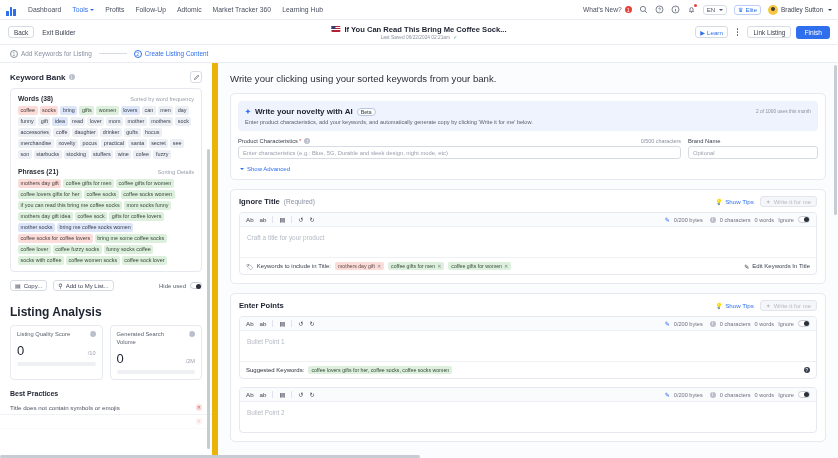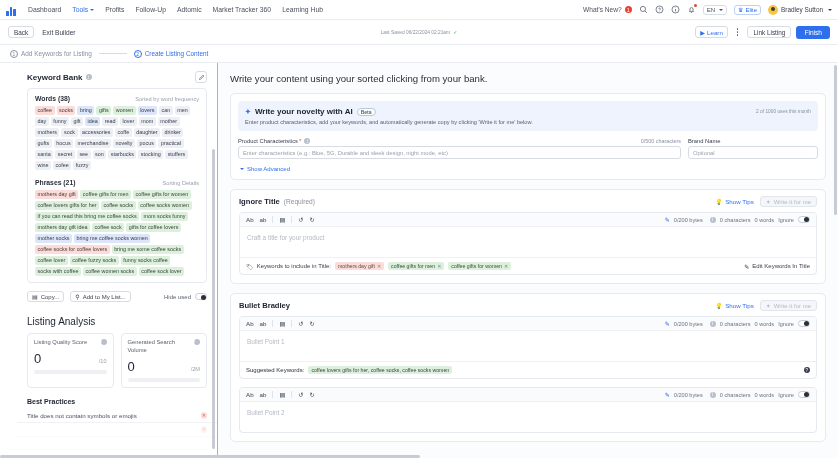--- a/index.html
+++ b/index.html
@@ -66,42 +66,42 @@
      border-bottom:1px solid #e9ecf1; background:#fff; flex:0 0 18px;}
   .step{ display:flex;align-items:center;gap:3px;font-size:6.4px;color:#8a90a0; cursor:pointer;}
   .step.active{ color:#2f6fed; }
   .step .num{ width:8px;height:8px;border-radius:50%;border:1px solid currentColor;display:flex;align-items:center;justify-content:center;font-size:5px;}
   .stepline{ width:28px;height:1px;background:#d7dce4; }
 
   
   .body{ flex:1; display:flex; min-height:0; }
 
   
-  .sidebar{ width:218px; flex:0 0 218px; border-right:1px solid #eab308; background:#fff; overflow:hidden; position:relative;padding-left:17px;}
+  .sidebar{ width:218px; flex:0 0 218px; border-right:6px solid #eab308; background:#fff; overflow:hidden; position:relative;}
   .sb-head{ display:flex;align-items:center; padding:8px 10px 5px; }
   .sb-title{ font-size:8px;font-weight:bold;color:#1d2230; }
   .info-i{ width:6px;height:6px;border-radius:50%;background:#b9bfcb;color:#fff;font-size:4.6px;display:inline-flex;align-items:center;justify-content:center;margin-left:3px;}
   .pencil-btn{ margin-left:auto;width:12px;height:12px;border:1px solid #d7dce4;border-radius:3px;display:flex;align-items:center;justify-content:center;cursor:pointer;}
   .card{ margin:0 10px; border:1px solid #e6e9ef; border-radius:4px; padding:6px 7px; }
   .card-row{ display:flex;align-items:baseline; }
   .card-label{ font-size:6.8px;font-weight:bold;color:#2b2f38; }
   .card-meta{ margin-left:auto;font-size:5.6px;color:#9aa0ad; cursor:pointer;}
   .chips{ display:flex;flex-wrap:wrap; gap:2px 2px; margin-top:4px; }
   .chip{ font-size:5.4px; padding:1px 2.5px; border-radius:2px; white-space:nowrap; line-height:1.3; cursor:pointer;}
   .chip.red{ background:#fbdcd9; color:#4a3c3a;}
   .chip.green{ background:#ddf0dd; color:#39463a;}
   .chip.blue{ background:#dde6f8; color:#384256;}
   .chip.gray{ background:#eceff3; color:#3b4050;}
   .phr{ margin-top:9px; }
   .sb-tools{ display:flex;align-items:center;gap:6px; padding:8px 10px 0; }
   .tool-btn{ border:1px solid #d7dce4;border-radius:3px;height:11px;padding:0 4px;display:flex;align-items:center;gap:3px;font-size:6px;color:#3b4050;background:#fff;cursor:pointer;}
   .hide-used{ margin-left:auto; display:flex;align-items:center;gap:4px;font-size:6px;color:#5b616e;}
   .toggle{ width:12px;height:7px;border-radius:4px;background:#fff;border:1px solid #c7ccd6;position:relative;cursor:pointer;}
   .toggle::after{content:"";position:absolute;right:0.5px;top:0.4px;width:5px;height:5px;border-radius:50%;background:#2b2f38;}
-  .sb-sec-title{ font-size:10px;font-weight:normal;color:#1d2230;padding:14px 10px 6px; }
+  .sb-sec-title{ font-size:12px;font-weight:bold;color:#1d2230;padding:14px 10px 6px; }
   .stat-row{ display:flex;gap:7px; padding:0 10px; }
   .stat{ flex:1; border:1px solid #e6e9ef;border-radius:4px;padding:5px 6px; }
   .stat-top{ display:flex;align-items:flex-start;font-size:5.8px;color:#5b616e;line-height:1.35;}
   .stat-top span{ max-width:56px; display:block;}
   .stat-top .info-i{ margin-left:auto; flex:0 0 auto;}
   .stat-val{ display:flex;align-items:baseline; margin-top:4px;}
   .stat-num{ font-size:13px;color:#1d2230;font-weight:400;}
   .stat-den{ margin-left:auto;font-size:5.6px;color:#9aa0ad;}
   .stat-bar{ height:4px;border-radius:2px;background:#eef0f4;margin-top:4px;}
   .bp-title{ font-size:7px;font-weight:bold;color:#1d2230;padding:10px 10px 4px;}
@@ -226,20 +226,24 @@
         <span class="caret"></span>
       </div>
     </div>
   </div>
 
   <div class="builderbar">
     <div class="btn-sm">Back</div>
     <div class="link-txt">Exit Builder</div>
 
     <div class="title-center">
+      <div class="title-line">
+        <span class="flag"></span>
+        <span>If You Can Read This Bring Me Coffee Sock...</span>
+      </div>
       <div class="subtitle">
         <span>Last Saved 06/22/2024 02:21am</span>
         <span class="chk">✓</span>
       </div>
     </div>
 
     <div class="bar-right">
       <div class="btn-learn">
         <span>▶</span>
         <span>Learn</span>
@@ -405,21 +409,21 @@
         <span>&nbsp;</span>
         <span class="x-circ">✕</span>
       </div>
 
       <div class="vscroll" style="right:2px;top:86px;height:320px;">
         <i style="height:300px;"></i>
       </div>
     </div>
 
     <div class="main">
-      <div class="main-head">Write your content using your sorted clicking from your bank.</div>
+      <div class="main-head">Write your clicking using your sorted keywords from your bank.</div>
 
       <div class="panel">
         <div class="ai-box">
           <div class="ai-title">
             <span class="sparkle">✦</span>
             <span>Write your novelty with AI</span>
             <span class="beta">Beta</span>
           </div>
           <div class="ai-sub">Enter product characteristics, add your keywords, and automatically generate copy by clicking 'Write it for me' below.</div>
           <div class="ai-uses">2 of 1000 uses this month</div>
@@ -505,21 +509,21 @@
             <span class="edit-kw">
               <span>✎</span>
               <span>Edit Keywords In Title</span>
             </span>
           </div>
         </div>
       </div>
 
       <div class="panel">
         <div class="sec-head">
-          <span class="sec-title">Bullet Bradley</span>
+          <span class="sec-title">Enter Points</span>
           <div class="sec-actions">
             <span class="show-tips">
               <span>💡</span>
               <span>Show Tips</span>
             </span>
             <span class="wfm">
               <span>✦</span>
               <span>Write it for me</span>
             </span>
           </div>

